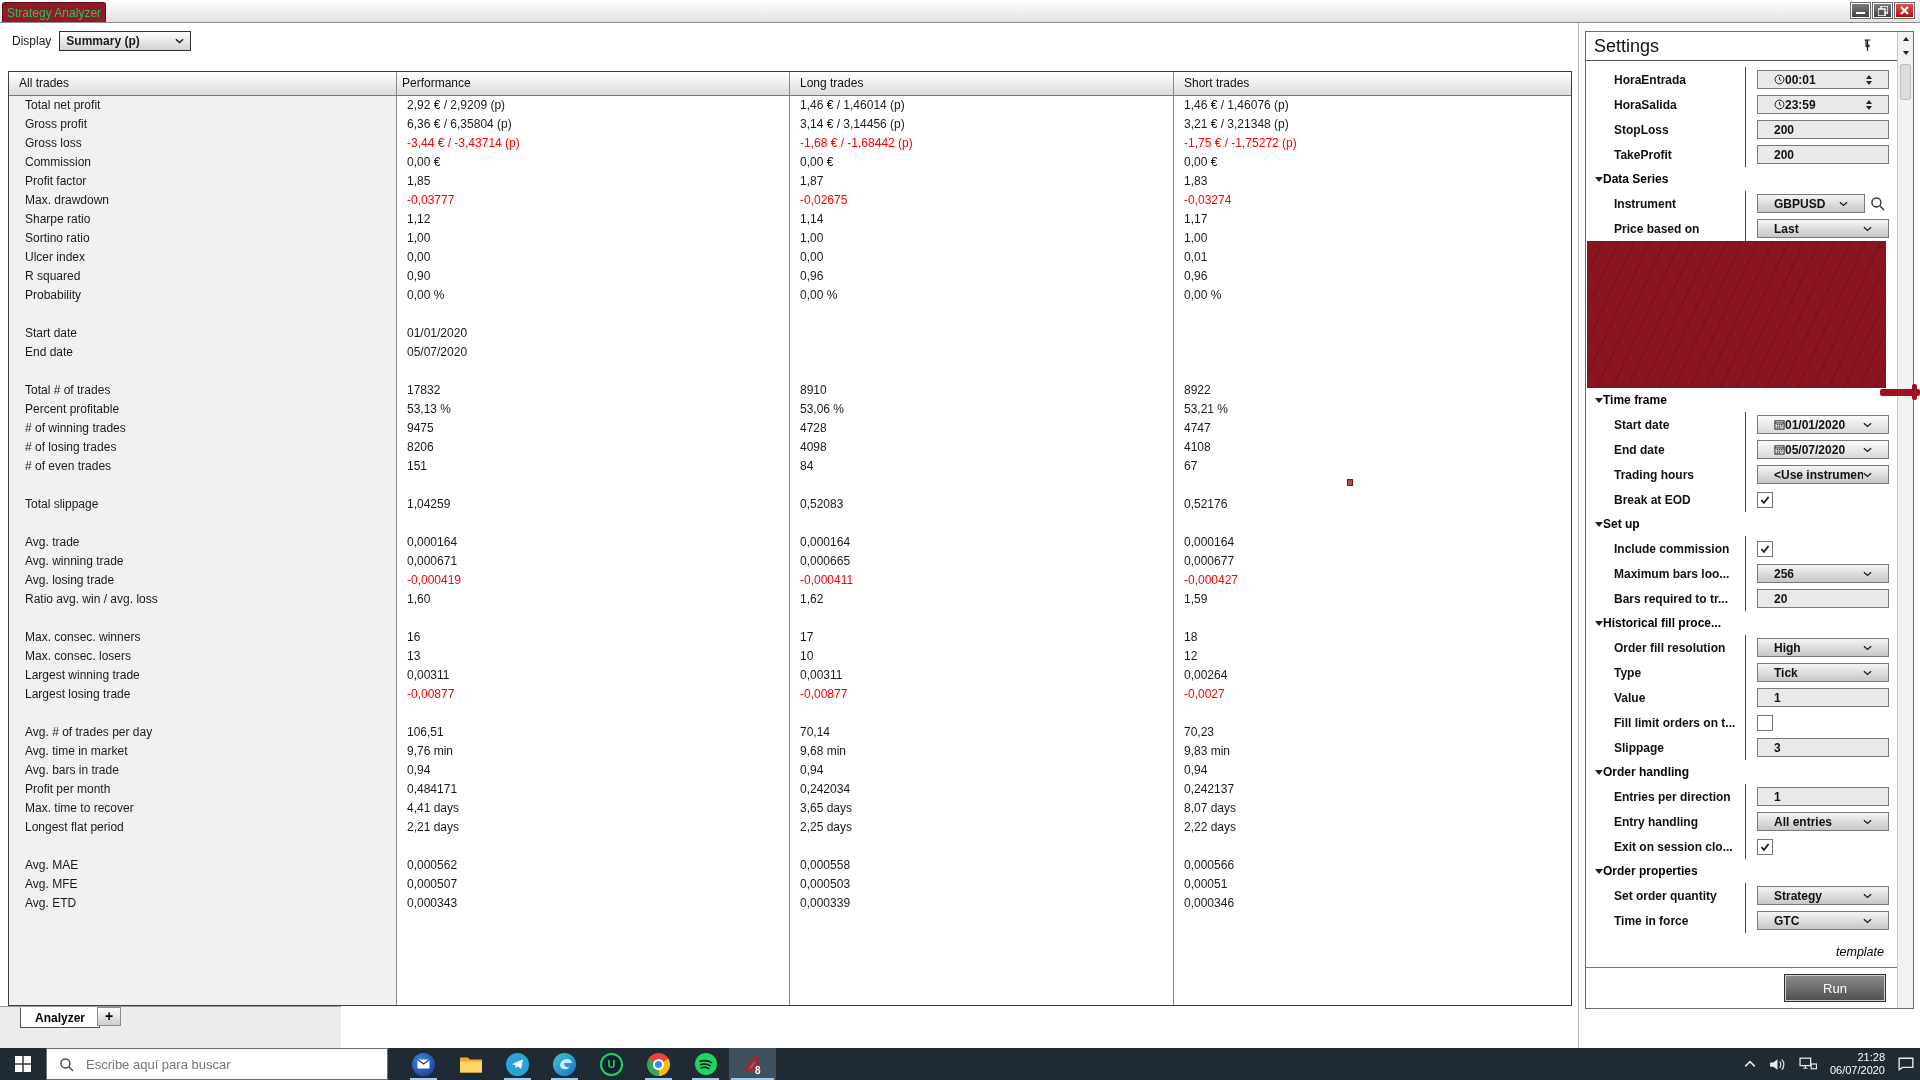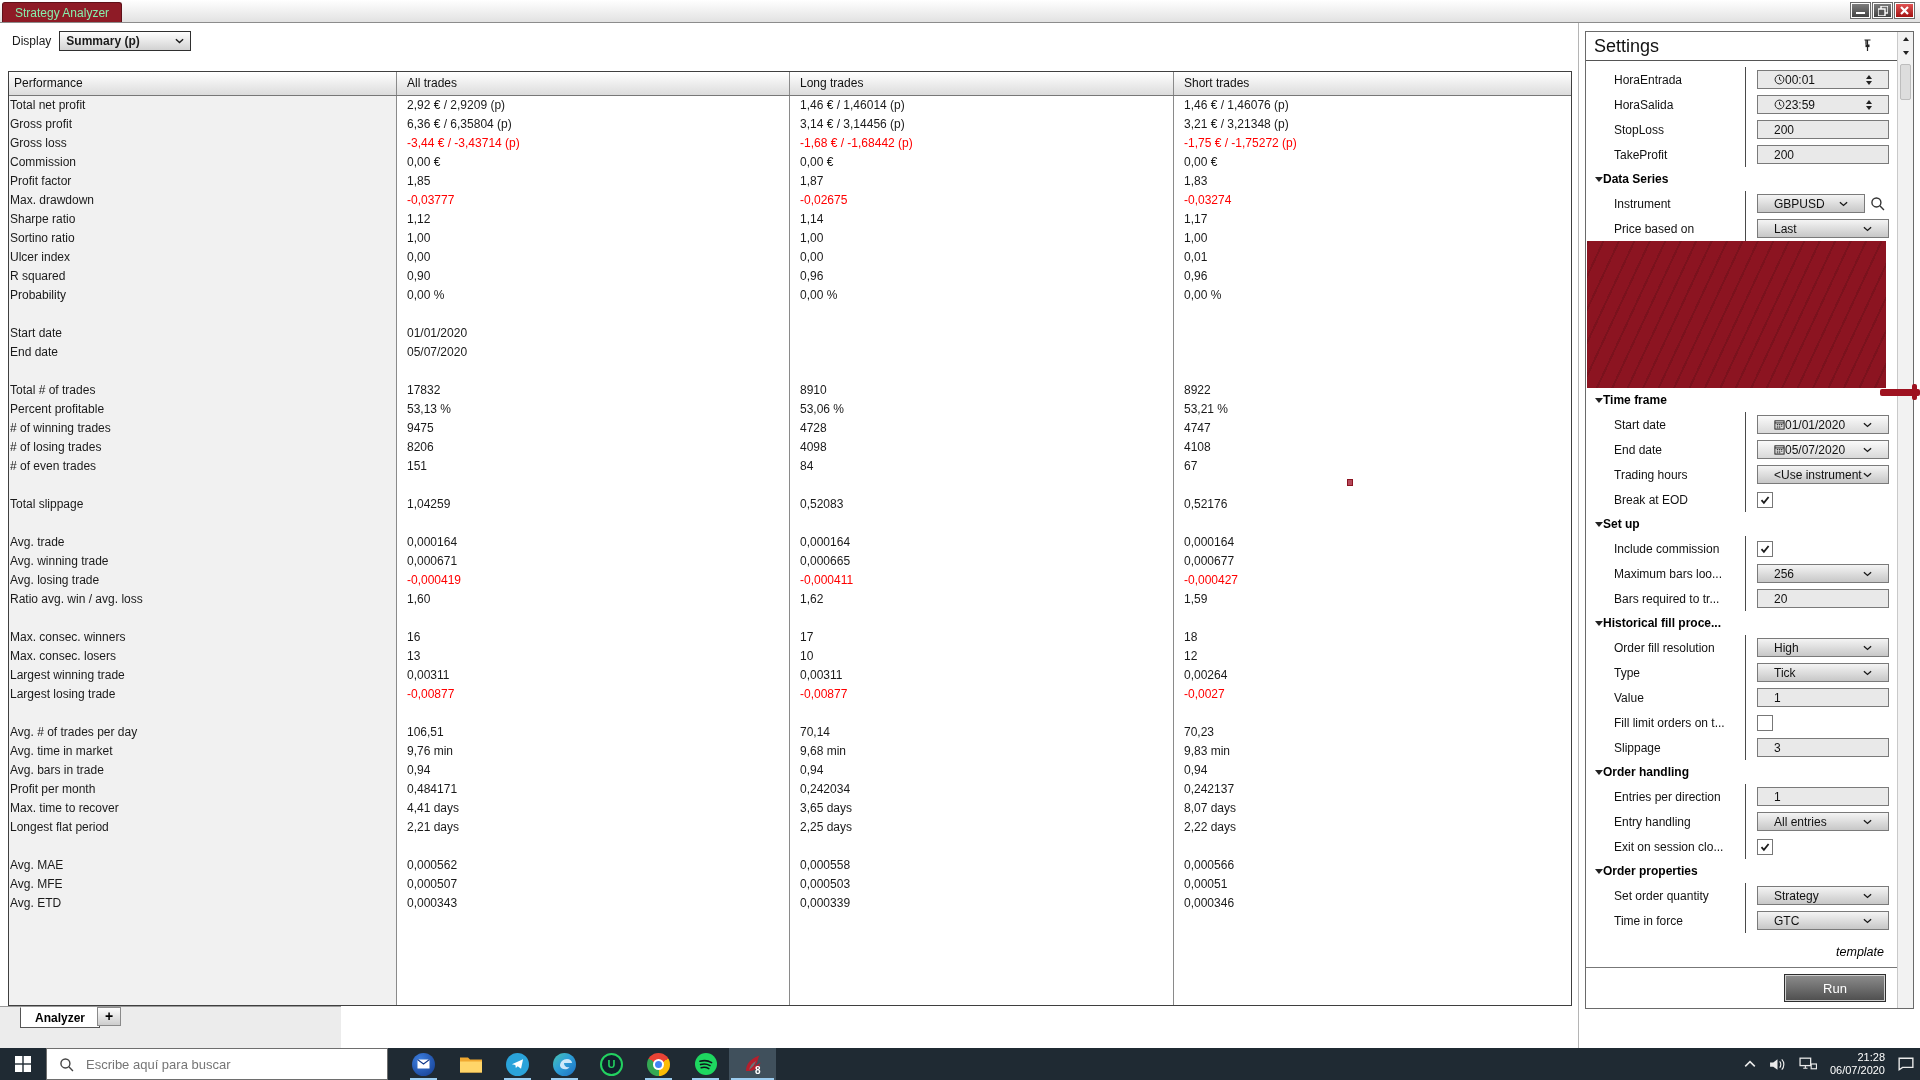--- a/index.html
+++ b/index.html
@@ -1,21 +1,21 @@
 <!DOCTYPE html>
 <html><head>
 <meta charset="utf-8">
 <style>
   html,body{margin:0;padding:0;}
   body{width:1920px;height:1080px;overflow:hidden;font-family:"Liberation Sans","DejaVu Sans",sans-serif;-webkit-font-smoothing:antialiased;}
   .screen{position:relative;width:1920px;height:1080px;background:#ffffff;overflow:hidden;}
 
   
   .titlebar{position:absolute;top:0;left:0;right:0;height:22px;background:linear-gradient(#ffffff,#e2e2e2);border-bottom:1px solid #8c8c8c;}
-  .app-tab{position:absolute;left:2px;top:2px;height:20px;background:#8e1b26;color:#86efac;font-size:12px;line-height:20px;padding:0 12px;border:1px solid #5f1018;border-bottom:none;border-radius:3px 3px 0 0;box-sizing:border-box;}
+  .app-tab{position:absolute;left:2px;top:2px;height:20px;background:#8e1b26;color:#22c55e;font-size:12px;line-height:20px;padding:0 4px;border:1px solid #5f1018;border-bottom:none;border-radius:3px 3px 0 0;box-sizing:border-box;}
   .win-controls{position:absolute;right:6px;top:3px;display:flex;gap:3px;}
   .wbtn{width:19px;height:15px;border:1px solid #fdfdfd;outline:1px solid #6b6b6b;background:linear-gradient(#7d7d7d,#424242);display:flex;align-items:center;justify-content:center;box-sizing:border-box;cursor:pointer;}
   .wbtn.close{background:linear-gradient(#e05353,#a31212);}
   .wbtn svg{display:block;}
 
   
   .workspace{position:absolute;top:23px;left:0;right:0;bottom:32px;background:#ffffff;}
   .pane-divider{position:absolute;left:1578px;top:0;bottom:0;width:1px;background:#b5b5b5;}
 
   .display-row{position:absolute;left:12px;top:8px;display:flex;align-items:center;gap:8px;font-size:12px;color:#1a1a1a;}
@@ -27,37 +27,37 @@
   .perf-table{position:absolute;left:8px;top:48px;width:1564px;height:935px;border:1px solid #3f3f3f;box-sizing:border-box;background:#fff;display:flex;flex-direction:column;}
   .pt-head{display:grid;grid-template-columns:388px 393px 384px 1fr;height:23px;background:linear-gradient(#ffffff,#dcdcdc);border-bottom:1px solid #777;flex:none;}
   .pt-hcell{font-size:12px;color:#111;padding:4px 0 0 10px;border-right:1px solid #8a8a8a;box-sizing:border-box;white-space:nowrap;overflow:hidden;}
   .pt-hcell.lab{padding-left:5px;}
   .pt-hcell:last-child{border-right:none;}
   .pt-body{flex:1;display:flex;flex-direction:column;overflow:hidden;}
   .pt-row{display:grid;grid-template-columns:388px 393px 384px 1fr;height:19px;flex:none;}
   .pt-row.filler{flex:1;height:auto;}
   .pt-cell{font-size:12px;color:#1a1a1a;padding:2px 0 0 10px;border-right:1px solid #8a8a8a;box-sizing:border-box;white-space:nowrap;overflow:hidden;}
   .pt-cell:last-child{border-right:none;}
-  .pt-cell.lab{background:#f1f1f1;padding-left:1px;}
+  .pt-cell.lab{background:#f1f1f1;padding-left:16px;}
   .pt-row.neg .pt-cell.val{color:#ff0000;}
 
   
   .bottom-strip{position:absolute;left:0;right:1579px;top:983px;height:42px;background:#ececec;border-top:1px solid #9a9a9a;}
   .doc-tab{position:absolute;left:20px;top:0;height:21px;background:#fff;border:1px solid #555;border-top:1px solid #fff;padding:0 14px;font-size:12px;font-weight:bold;line-height:20px;box-sizing:border-box;cursor:pointer;}
   .add-tab{position:absolute;left:97px;top:0;width:24px;height:19px;background:linear-gradient(#fdfdfd,#cdcdcd);border:1px solid #8a8a8a;font-size:14px;font-weight:bold;text-align:center;line-height:17px;box-sizing:border-box;cursor:pointer;}
 
   
   .settings{position:absolute;left:1585px;top:8px;width:329px;height:978px;border:1px solid #6a6a6a;background:#fff;box-sizing:border-box;display:flex;flex-direction:column;}
   .s-scroll{position:absolute;right:0;top:0;bottom:0;width:15px;background:#f2f2f2;border-left:1px solid #c9c9c9;z-index:2;}
   .s-scroll .sarrow{width:15px;height:14px;display:flex;align-items:center;justify-content:center;cursor:pointer;}
   .s-scroll .thumb{margin:4px 2px;height:34px;background:#dddddd;border:1px solid #bdbdbd;border-radius:2px;}
   .s-inner{margin-right:15px;display:flex;flex-direction:column;flex:1;min-height:0;}
   .s-title{height:28px;flex:none;border-bottom:1px solid #555;display:flex;align-items:center;padding:0 8px;font-size:18px;color:#111;}
   .pin{margin-left:auto;margin-right:18px;cursor:pointer;}
-  .s-sections{flex:none;padding-top:6px;display:flex;flex-direction:column;}
+  .s-sections{flex:none;padding-top:6px;display:flex;flex-direction:column;font-weight:bold;}
   .s-headrow{height:24px;display:flex;align-items:center;padding-left:9px;cursor:pointer;}
   .s-headrow b{font-size:12px;color:#000;}
   .tri-dn{width:0;height:0;border-left:4px solid transparent;border-right:4px solid transparent;border-top:5px solid #222;}
   .s-row{display:flex;height:25px;align-items:stretch;padding-left:28px;}
   .s-label{flex:1;display:flex;align-items:center;font-size:12px;color:#111;white-space:nowrap;overflow:hidden;}
   .s-ctrl{width:153px;flex:none;border-left:1px solid #4a4a4a;display:flex;align-items:center;padding-left:11px;box-sizing:border-box;gap:5px;}
   .box{height:19px;border:1px solid #7a7a7a;box-sizing:border-box;display:flex;align-items:center;font-size:12px;color:#111;padding:0 16px;cursor:pointer;}
   .box .val{flex:1;white-space:nowrap;overflow:hidden;}
   .box.input{width:132px;background:#e9e9e9;cursor:text;}
   .box.drop{width:132px;background:linear-gradient(#f4f4f4,#c7c7c7);}
@@ -138,22 +138,22 @@
       <div class="win-select">
         <span class="val">Summary (p)</span>
         <svg class="chev" viewBox="0 0 10 6">
             <path d="M1 1l4 3.6L9 1" fill="none" stroke="#1a1a1a" stroke-width="1.6"></path>
           </svg>
       </div>
     </div>
 
     <div class="perf-table">
       <div class="pt-head">
+        <div class="pt-hcell">All trades</div>
         <div class="pt-hcell lab">Performance</div>
-        <div class="pt-hcell">All trades</div>
         <div class="pt-hcell">Long trades</div>
         <div class="pt-hcell">Short trades</div>
       </div>
       <div class="pt-body" id="pt-body">
           <div class="pt-row">
             <div class="pt-cell lab">Total net profit</div>
             <div class="pt-cell val">2,92 € / 2,9209 (p)</div>
             <div class="pt-cell val">1,46 € / 1,46014 (p)</div>
             <div class="pt-cell val">1,46 € / 1,46076 (p)</div>
           </div>

